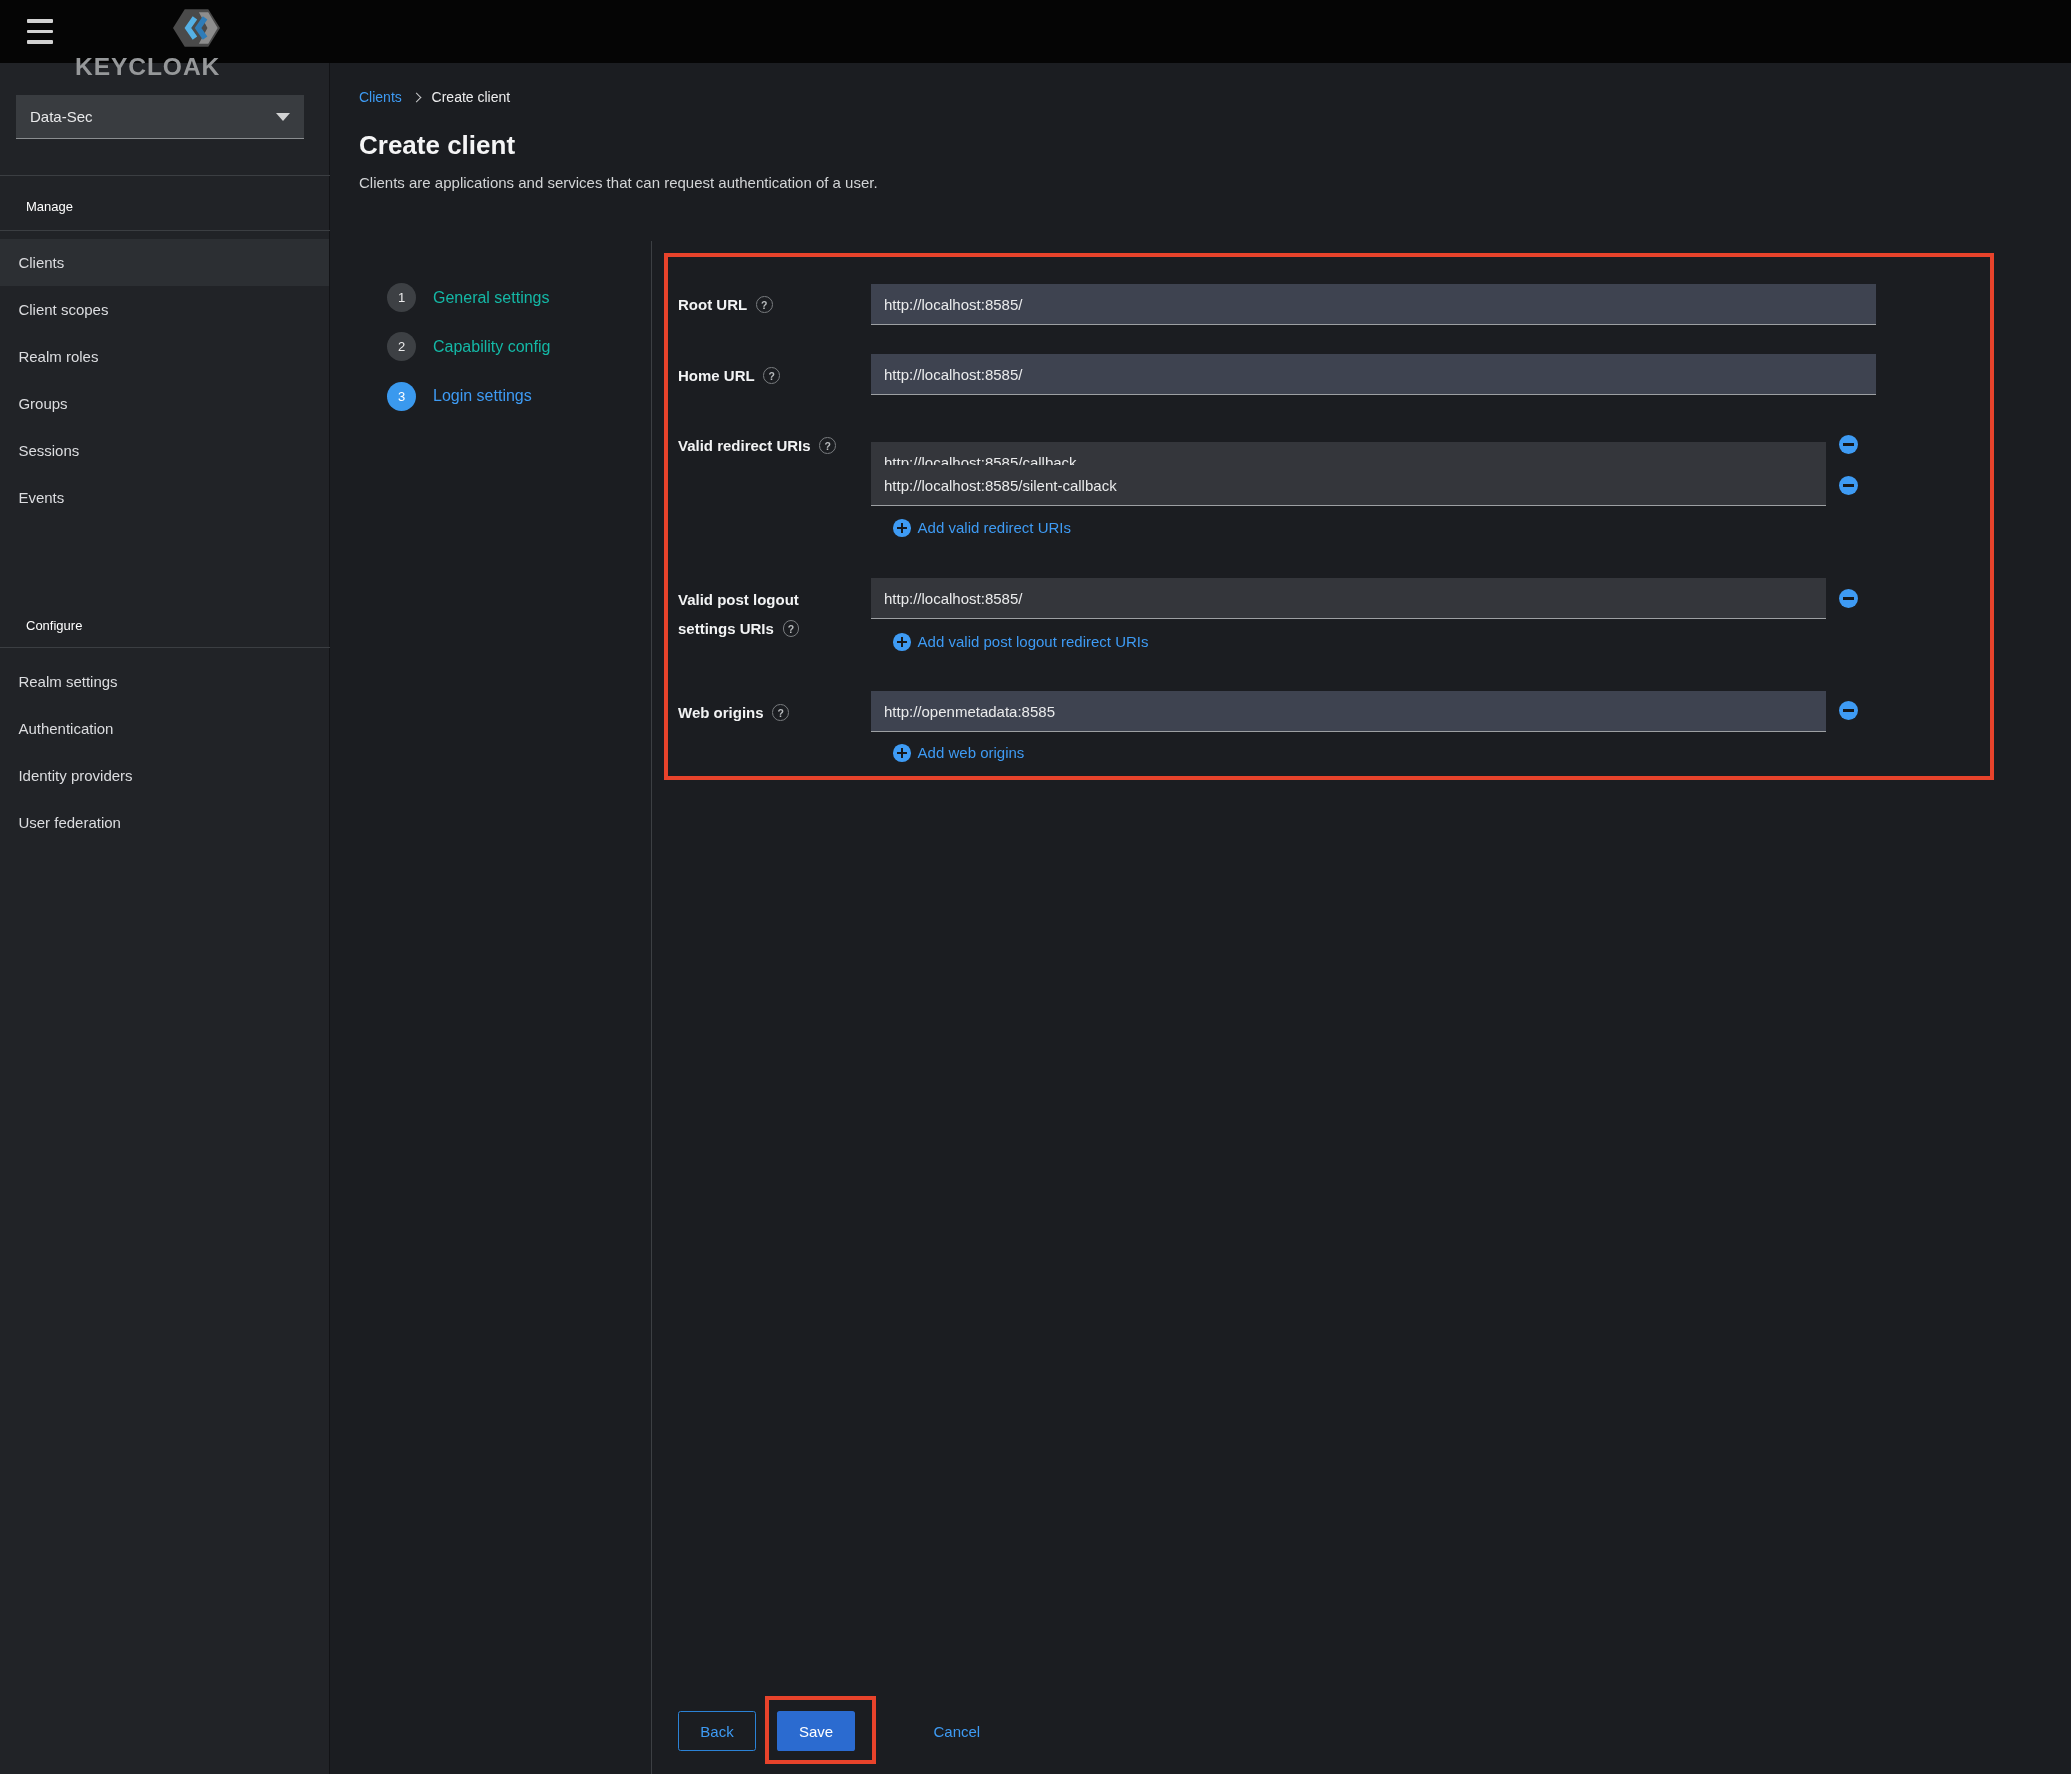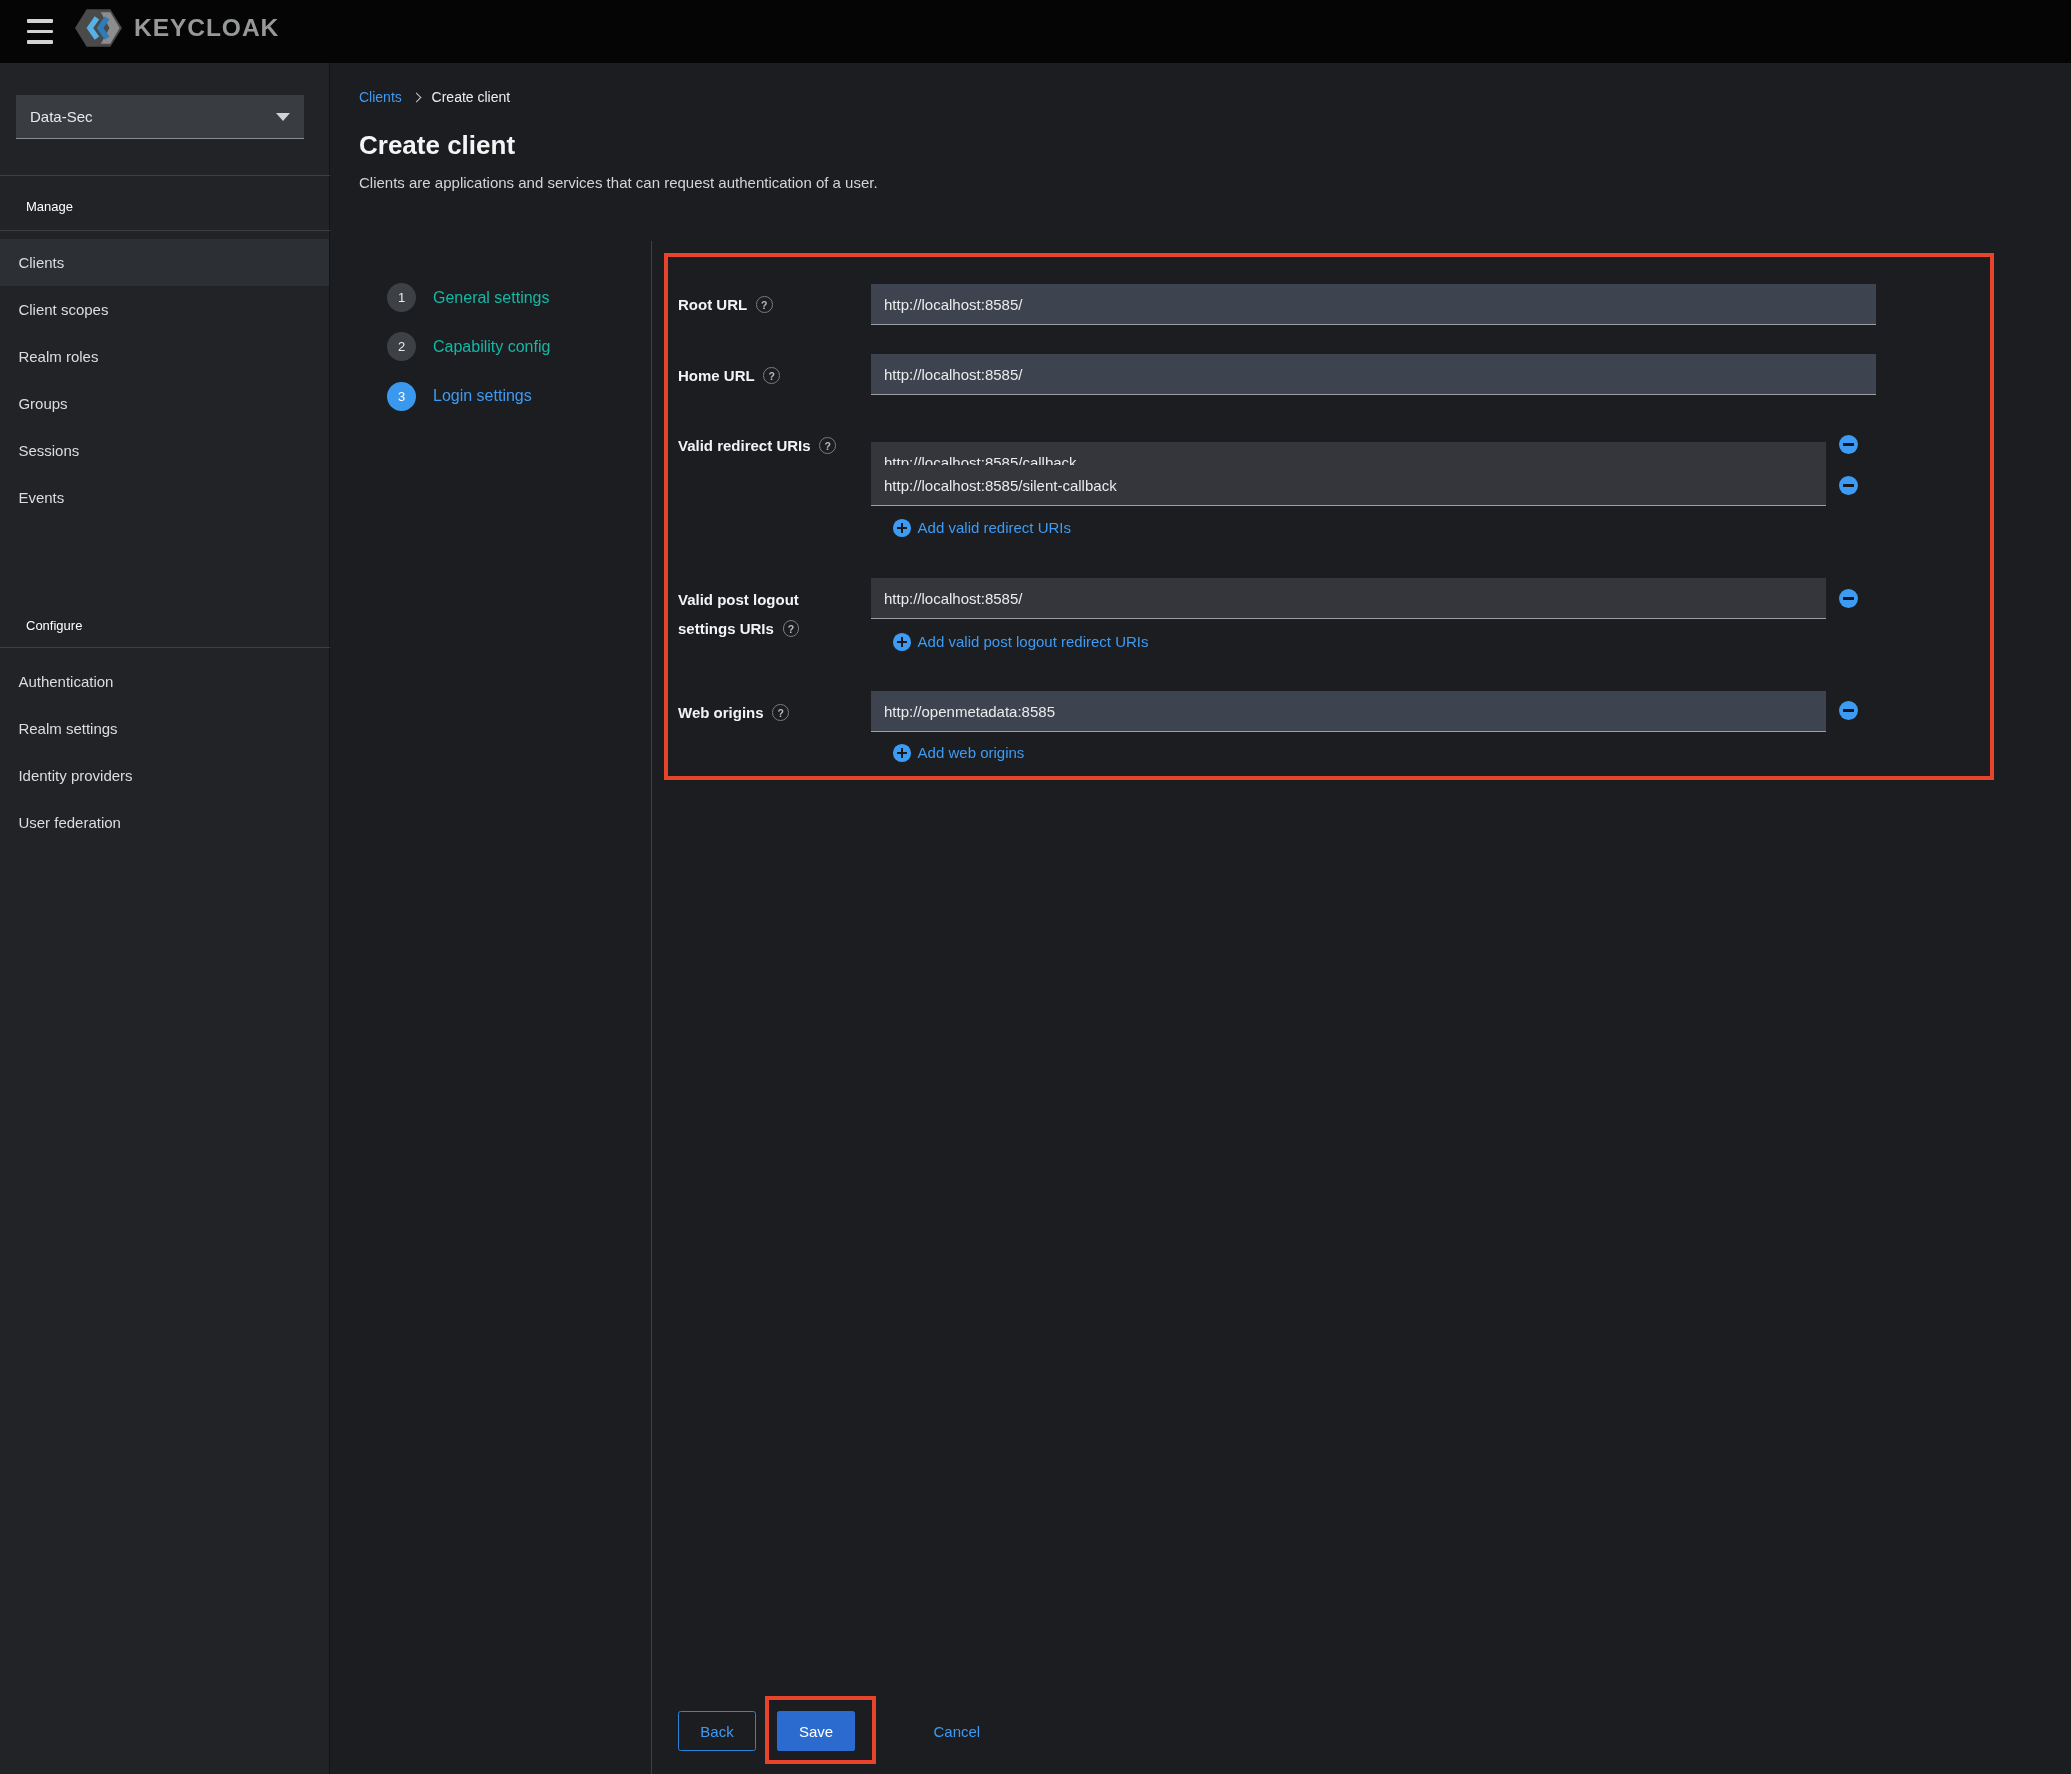--- a/index.html
+++ b/index.html
@@ -4,21 +4,21 @@
 <style>
   * { margin:0; padding:0; box-sizing:border-box; }
   html,body { background:#101113; }
   body { font-family:"Liberation Sans", sans-serif; }
   .screen { position:relative; width:2072px; height:1775px; background:#1b1d21; overflow:hidden; }
 
   
   .topbar { position:absolute; left:0; top:0; width:2072px; height:63px; background:#050505; z-index:5; }
   .hamburger { position:absolute; left:22px; top:17.6px; width:37px; height:28px; background:none; border:none; cursor:pointer; display:flex; flex-direction:column; justify-content:space-between; padding:1.8px 5.3px; }
   .hamburger span { display:block; height:3.5px; width:26px; background:#d2d2d2; border-radius:0.9px; }
-  .brand { position:absolute; left:75px; top:7px; display:flex; align-items:center; gap:12px; }
+  .brand { position:absolute; left:75px; top:7px; display:flex; align-items:flex-end; gap:4px;flex-direction:column; }
   .brand-text { font-size:24.6px; font-weight:700; letter-spacing:0.9px; color:#96989a; }
 
   
   .sidebar { position:absolute; left:0; top:63px; width:330px; height:1712px; background:#212327; border-right:0.9px solid #121316; }
   .realm-select { position:absolute; left:16px; top:32px; width:288px; height:44px; background:#393c40; border:none; border-bottom:0.9px solid #8a8d90; color:#e8e9ea; font-size:15px; display:flex; align-items:center; justify-content:space-between; padding:0 14px; cursor:pointer; font-family:inherit; }
   .caret-down { width:0; height:0; border-left:7px solid transparent; border-right:7px solid transparent; border-top:8px solid #d2d3d4; }
   .side-divider { position:absolute; left:0; width:330px; height:0.9px; background:#3b3e42; }
   .group-label { position:absolute; left:26px; font-size:13px; color:#ffffff; }
   .nav-list { position:absolute; left:0; width:329px; }
   .nav-item { height:47px; display:flex; align-items:center; padding-left:18.4px; font-size:15px; color:#dcdde0; cursor:pointer; }
@@ -104,22 +104,22 @@
       <div class="nav-item">Client scopes</div>
       <div class="nav-item">Realm roles</div>
       <div class="nav-item">Groups</div>
       <div class="nav-item">Sessions</div>
       <div class="nav-item">Events</div>
     </div>
 
     <div class="group-label" style="top:555px">Configure</div>
     <div class="side-divider" style="top:584px"></div>
     <div class="nav-list" style="top:595px">
+      <div class="nav-item">Realm settings</div>
       <div class="nav-item">Authentication</div>
-      <div class="nav-item">Realm settings</div>
       <div class="nav-item">Identity providers</div>
       <div class="nav-item">User federation</div>
     </div>
   </nav>
 
   <main class="main">
 
     <div class="breadcrumb">
       <a class="bc-link">Clients</a>
       <span class="bc-chevron"></span>

